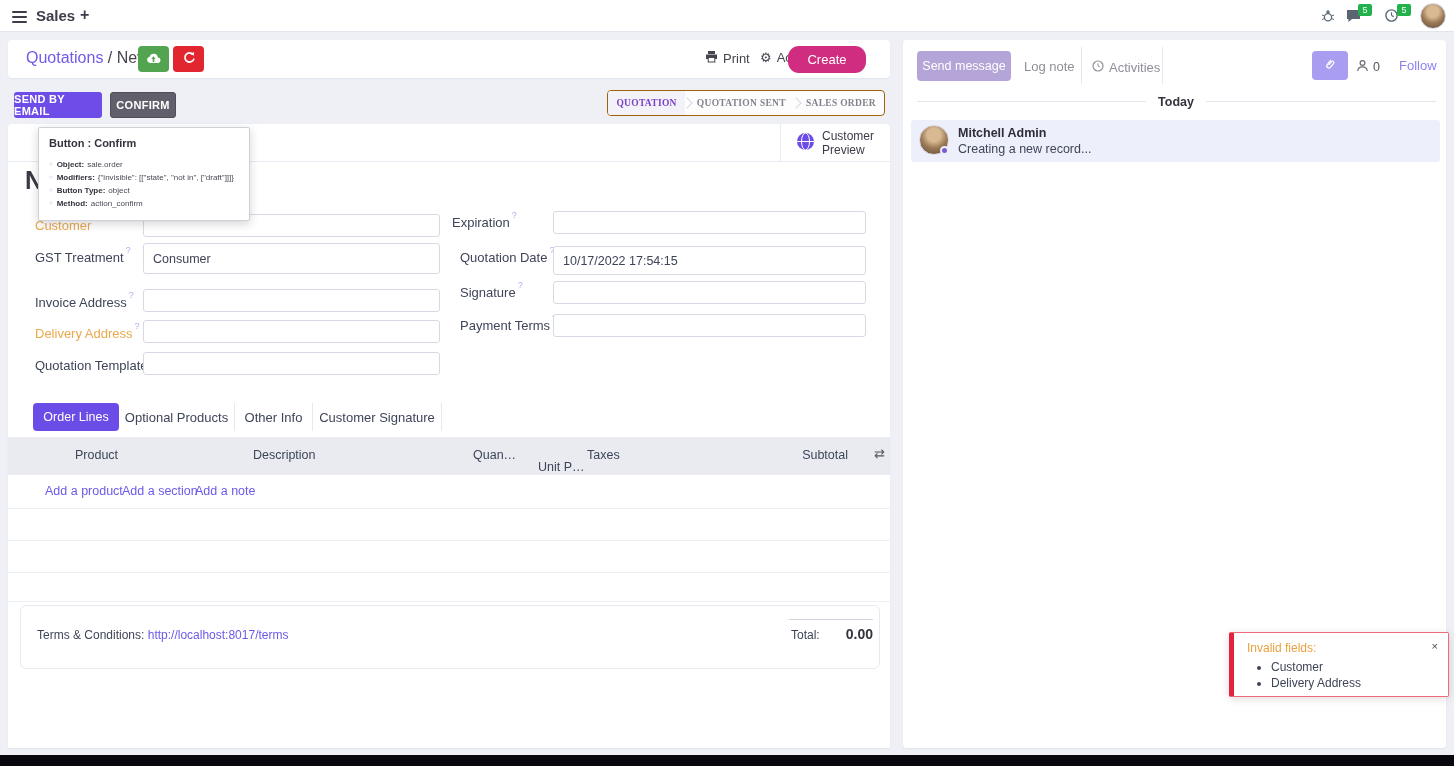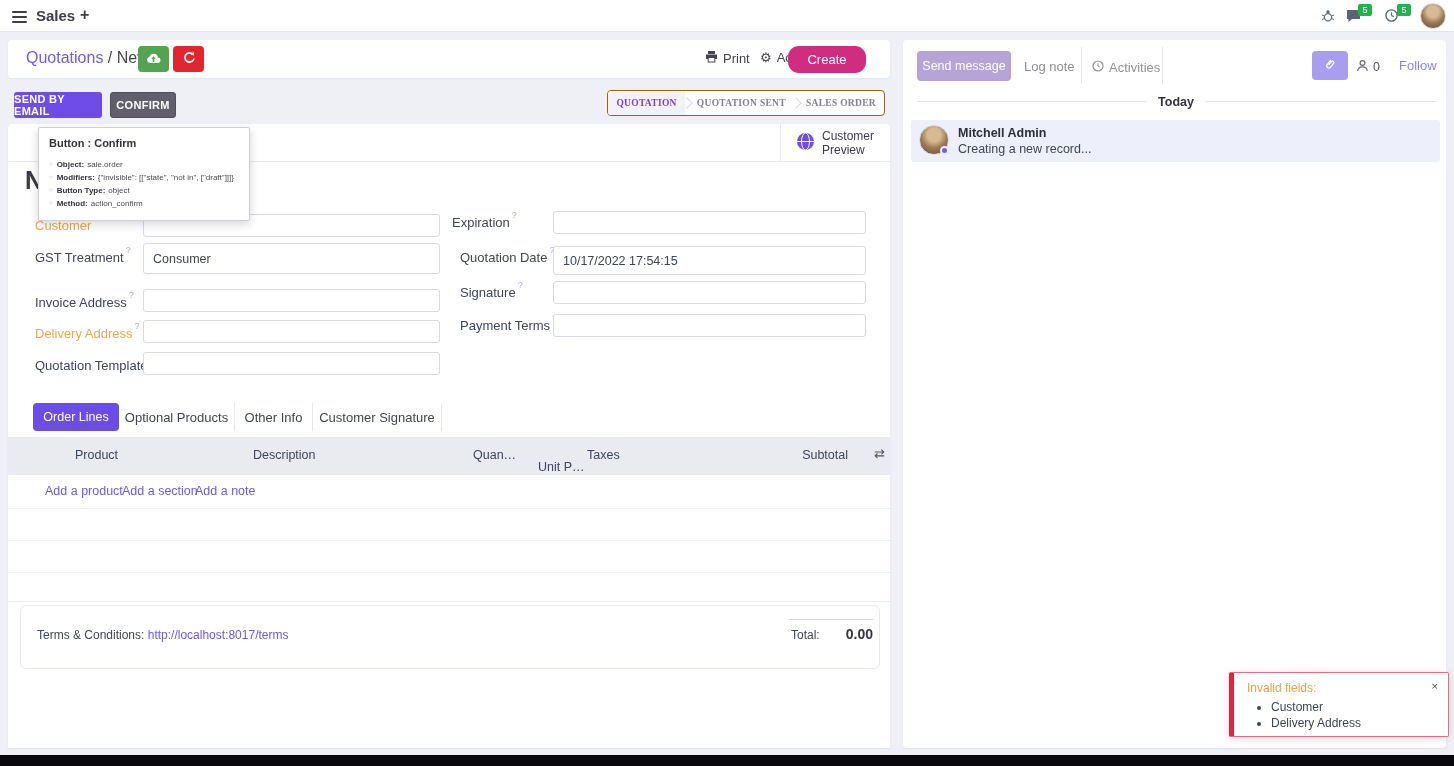--- a/index.html
+++ b/index.html
@@ -316,21 +316,21 @@
 <div class="abs today" style="left:1146px; top:95px; width:60px;">Today</div>
 <div class="abs divider-line" style="left:1206px; top:101px; width:230px;"></div>
 
 <div class="abs msg-row" style="left:911px; top:120px; width:529px; height:42px;">
   <div class="abs avatar" style="left:8px; top:5px; width:30px; height:30px;"></div>
   <div class="abs presence-dot" style="left:29px; top:26px;"></div>
   <div class="abs msg-author" style="left:47px; top:6px;">Mitchell Admin</div>
   <div class="abs msg-body" style="left:47px; top:22px;">Creating a new record...</div>
 </div>
 
-<div class="abs" id="toast" style="left:1229px; top:672px; width:220px; height:65px; padding:8px 10px 20px 13px;">
+<div class="abs" id="toast" style="left:1229px; top:632px; width:220px; height:65px; padding:8px 10px 20px 13px;">
   <div class="toast-title">Invalid fields:</div>
   <div class="abs toast-close" style="right:10px; top:7px;">×</div>
   <ul>
     <li>Customer</li>
     <li>Delivery Address</li>
   </ul>
 </div>
 
 <div class="abs" id="bottom-strip"></div>
 

